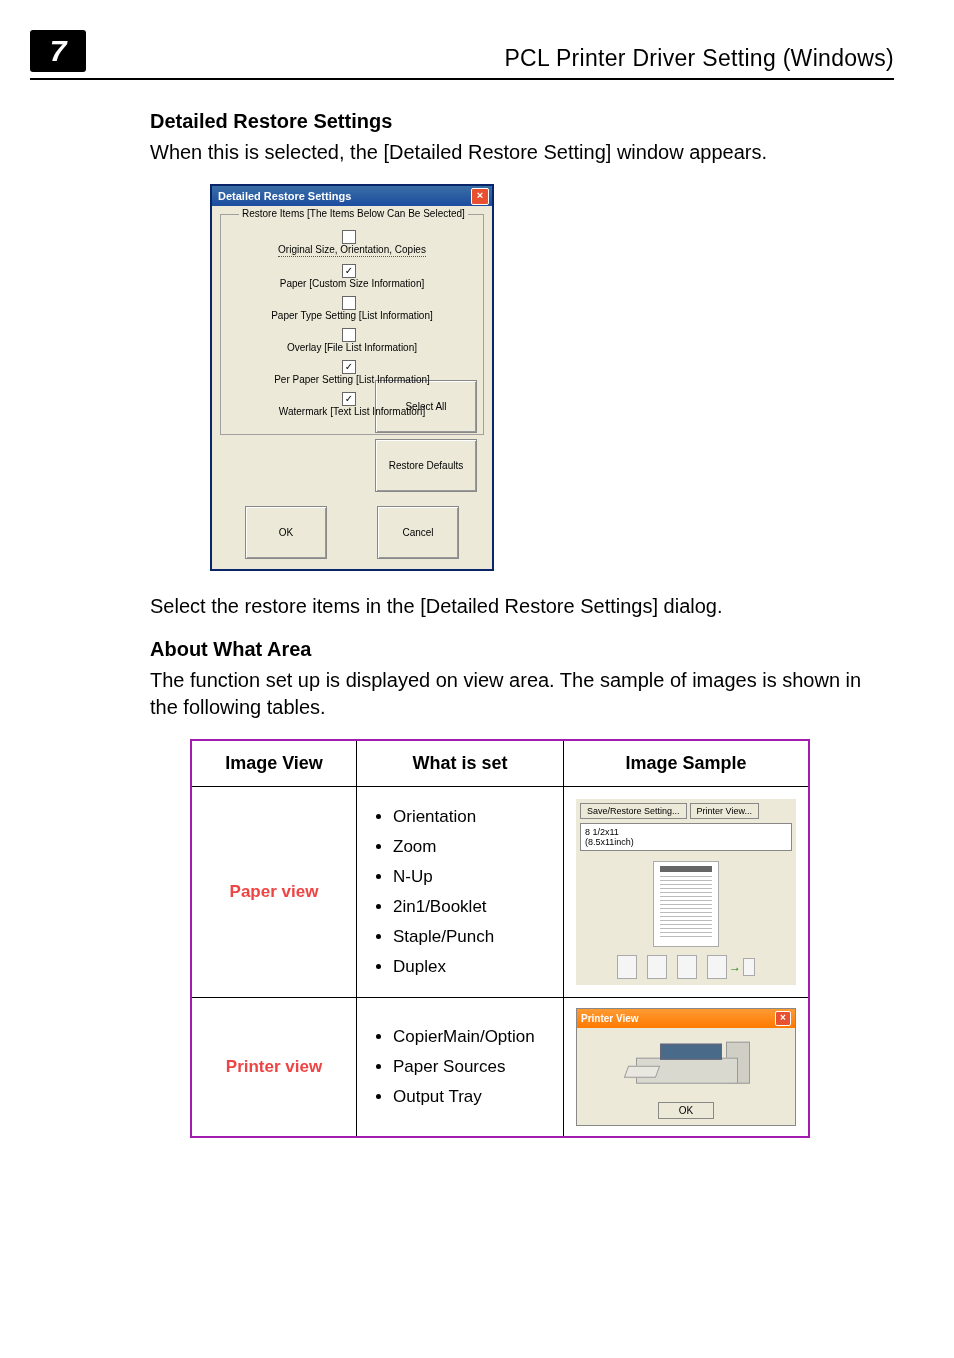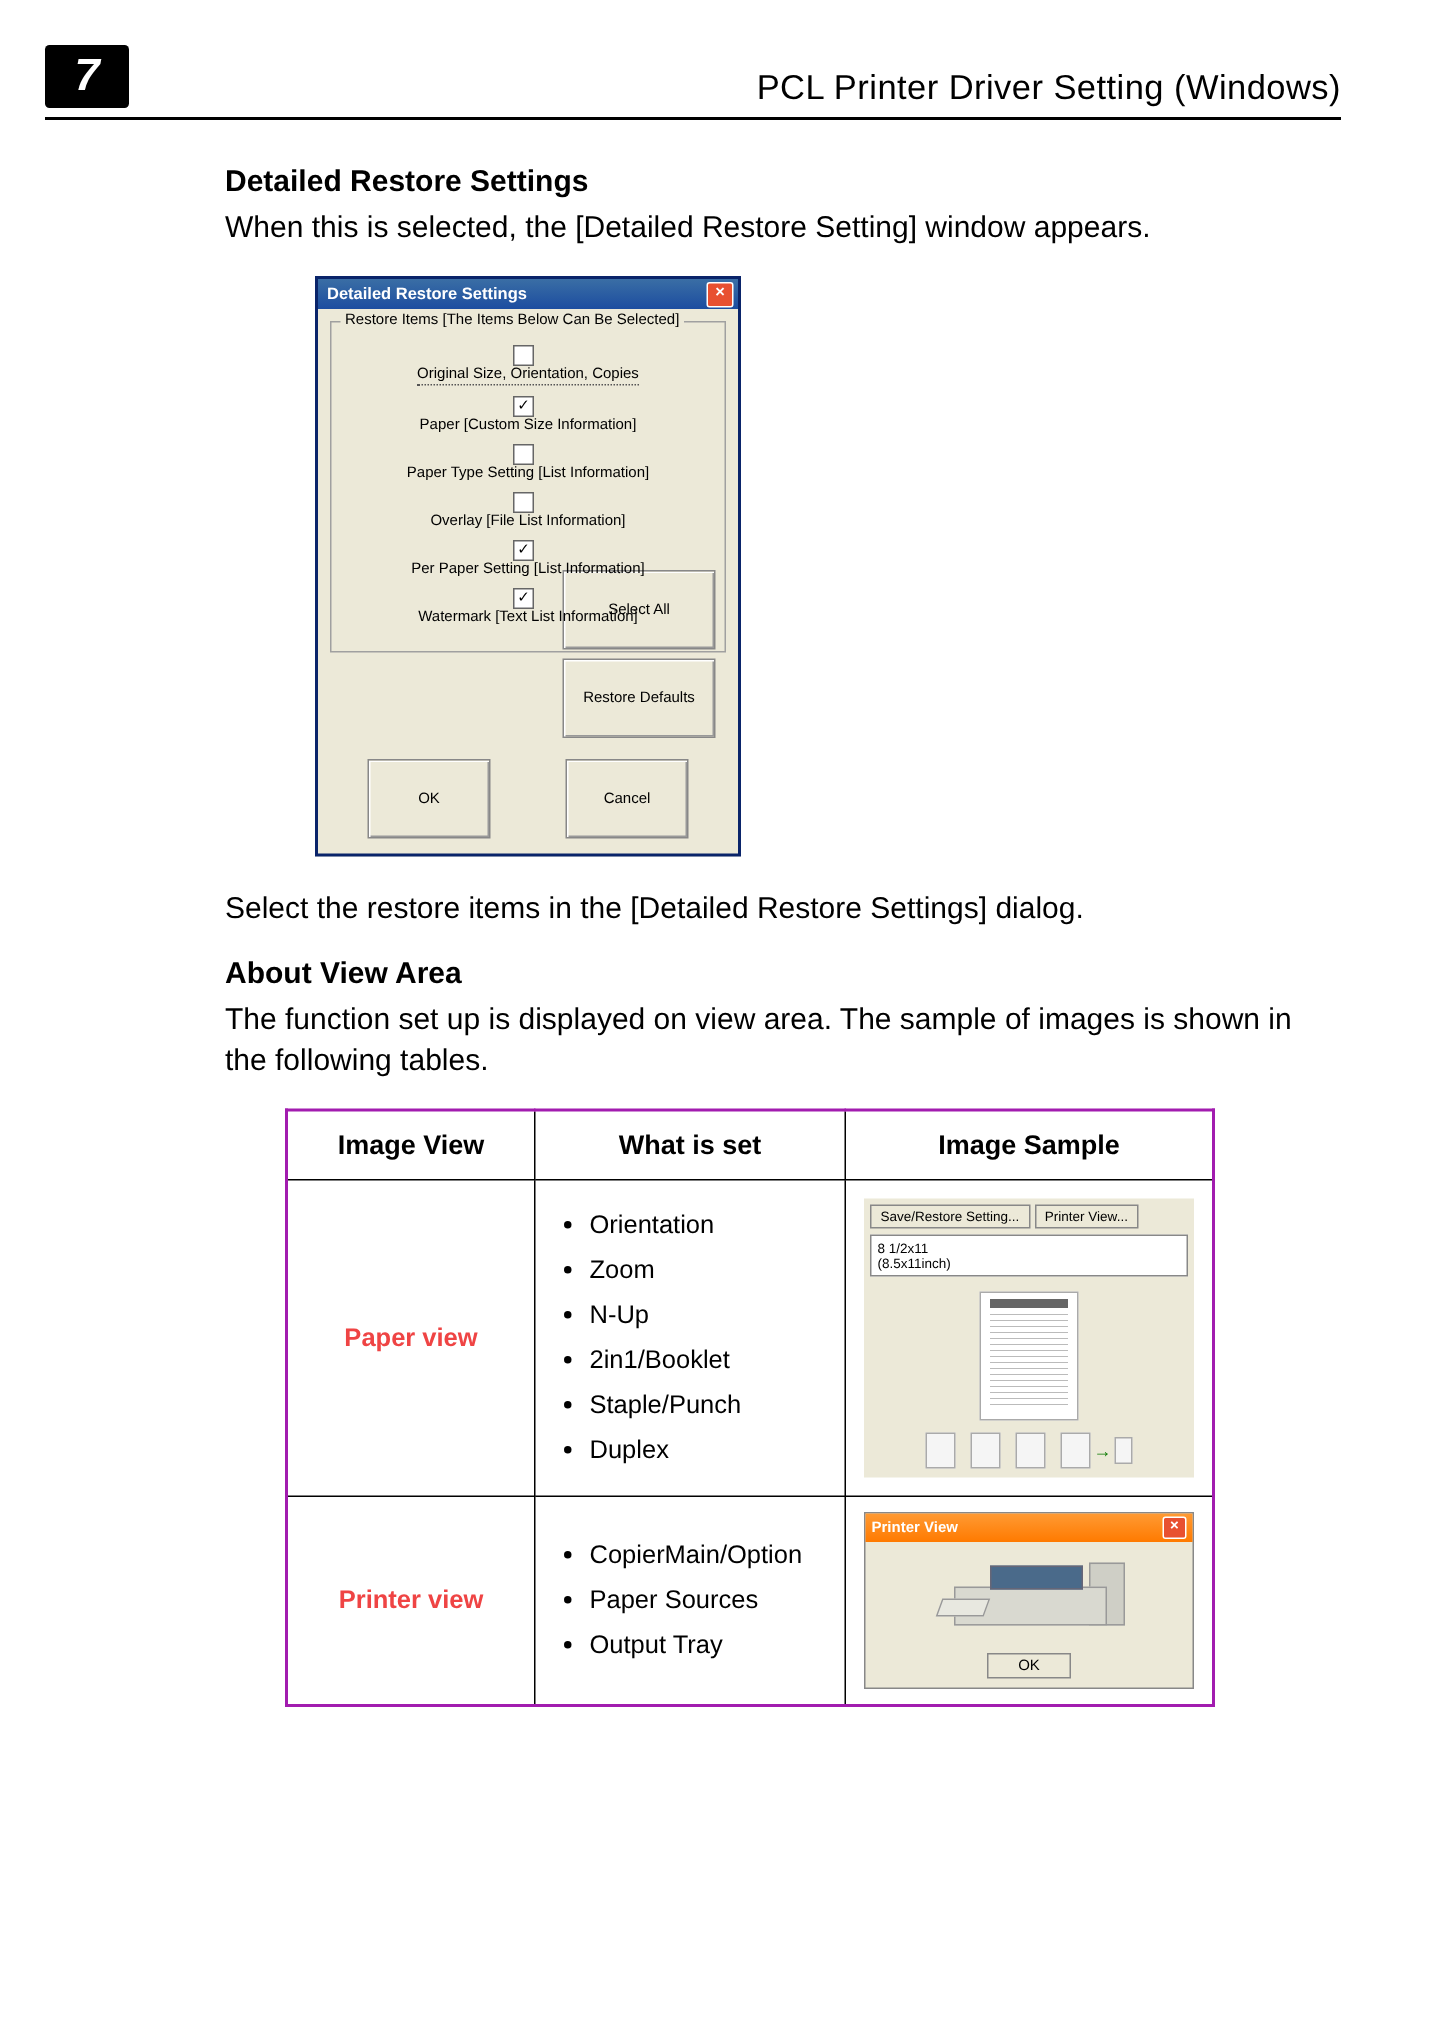--- a/index.html
+++ b/index.html
@@ -85,21 +85,21 @@
     border-radius:2px;
   }
   .fieldset {
     border:1px solid #a0a0a0;
     margin:8px 8px 6px 8px;
     padding:8px 8px 10px 8px;
     position:relative;
   }
   .fieldset .legend {
     position:absolute;
-    top:-7px; left:6px;
+    top:-7px; left:18px;
     background:#ece9d8;
     padding:0 3px;
     font-size:10px;
   }
   .chk-row {
     display:flex;
     align-items:center;
     margin:7px 0;
     flex-direction:column;
   }
@@ -288,21 +288,21 @@
         </div>
       </div>
       <div class="dlg-buttons">
         <span class="winbtn">OK</span>
         <span class="winbtn">Cancel</span>
       </div>
     </div>
 
     <p class="body-text">Select the restore items in the [Detailed Restore Settings] dialog.</p>
 
-    <p class="h2">About View Area</p>
+    <p class="h2">About What Area</p>
     <p class="body-text">The function set up is displayed on view area. The sample of images is shown in the following tables.</p>
 
     <table class="sample">
       <tbody>
           <tr>
         <th>Image View</th>
         <th>What is set</th>
         <th>Image Sample</th>
       </tr>
       <tr>

